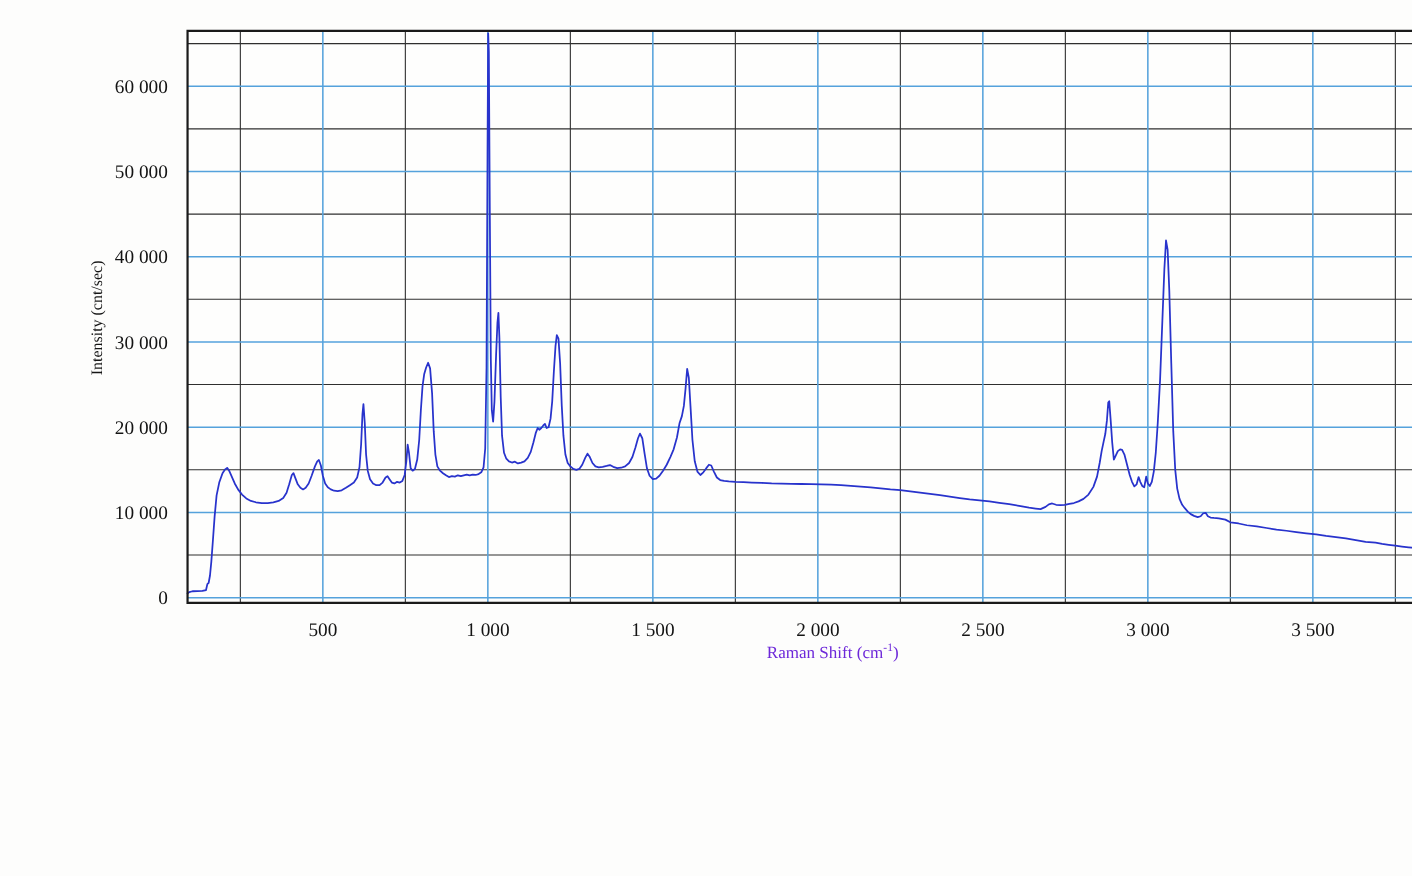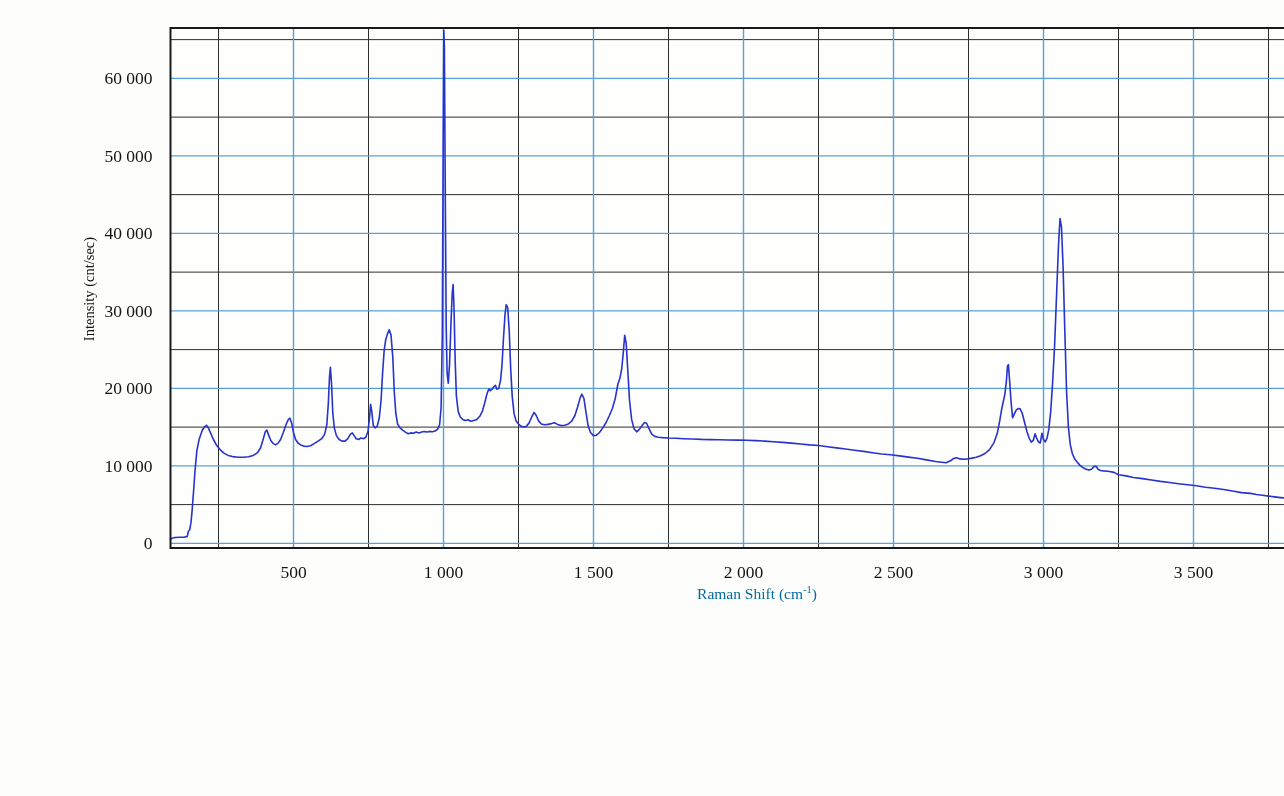--- a/index.html
+++ b/index.html
@@ -19,21 +19,21 @@
     transform: translate(-50%, -50%) rotate(-90deg);
     font-size: 14.5px;
     color: #151515;
     white-space: nowrap;
   }
   #x-title {
     position: absolute;
     left: 757px; top: 584px;
     transform: translateX(-50%);
     font-size: 15.5px;
-    color: #0369a1;
+    color: #6d28d9;
     white-space: nowrap;
   }
   #x-title sup { font-size: 10.5px; }
 </style>
 </head>
 <body>
 
 <div id="page">
   <div id="chart">
     <svg id="plot-svg" width="1284" height="640">

